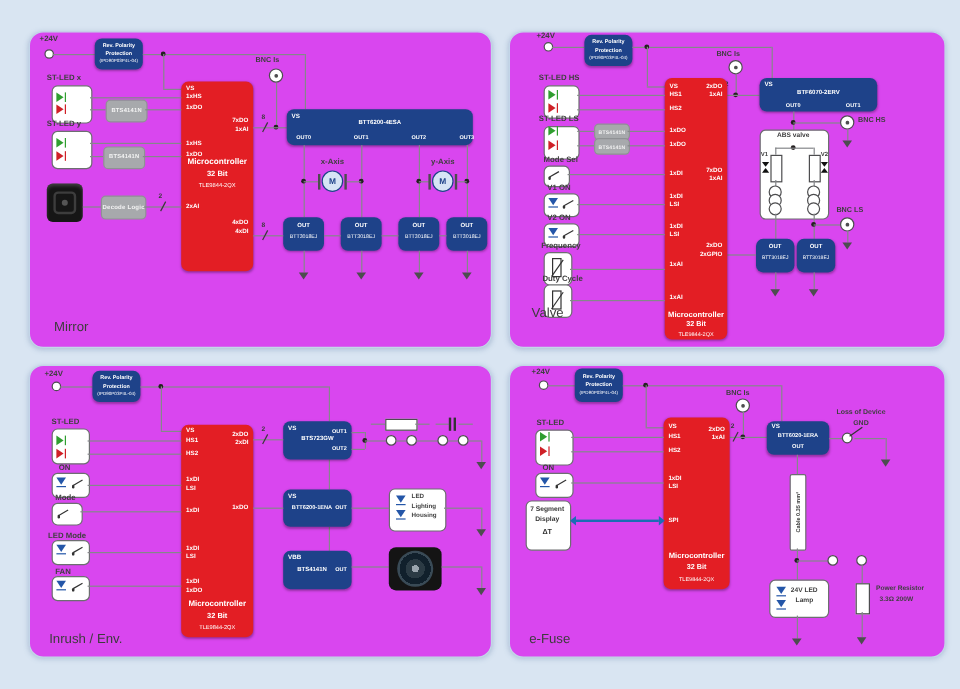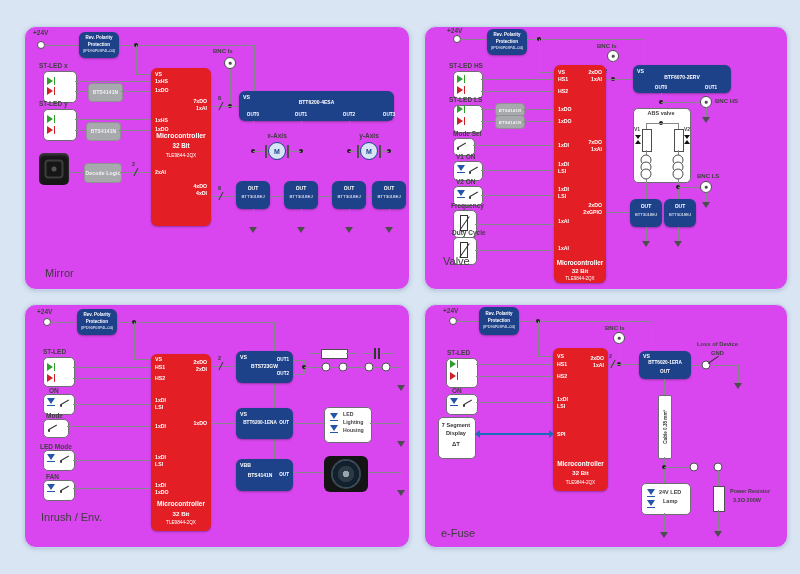--- a/index.html
+++ b/index.html
@@ -469,21 +469,21 @@
     <div class="pin" style="left:4px;top:3px">VBB</div>
     <div class="ctr" style="left:0;top:13px;width:48px;font-size:5px;font-weight:bold">BTS4141N</div>
     <div class="pin pinr" style="left:21px;top:13px;width:32px;font-size:4.6px">OUT</div>
   </div>
   <div class="wh" style="left:268px;top:167px;width:31px"></div>
   <div class="fan" style="left:299px;top:151px;width:44px;height:36px"></div>
   <div class="wh" style="left:343px;top:167px;width:33px"></div>
   <div class="wv" style="left:376px;top:167px;height:18px"></div>
   <div class="gnd" style="left:376px;top:185px"></div>
 
-  <div class="tlbl" style="left:16px;top:206px">Inrush / Env.</div>
+  <div class="tlbl" style="left:16px;top:222px">Inrush / Env.</div>
 </div>
 
 <div class="panel" id="p-efuse" style="left:424px;top:304px;width:362px;height:242px">
   <div class="lbl" style="left:18px;top:2px">+24V</div>
   <div class="term" style="left:28px;top:16px"></div>
   <div class="wh" style="left:31px;top:16px;width:23px"></div>
   <div class="nblk" style="left:54px;top:2px;width:40px;height:28px">
     <div class="ctr" style="left:0;top:4px;width:40px;font-size:4.5px;font-weight:bold">Rev. Polarity</div>
     <div class="ctr" style="left:0;top:10.5px;width:40px;font-size:4.5px;font-weight:bold">Protection</div>
     <div class="ctr" style="left:0;top:18px;width:40px;font-size:3.8px">(IPD90P03P4L-04)</div>

